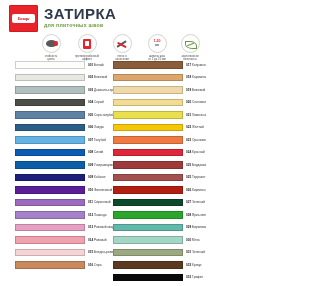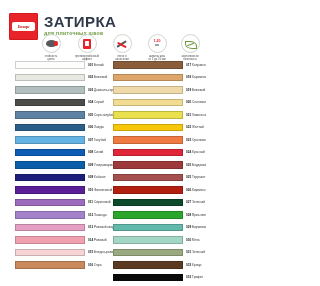--- a/index.html
+++ b/index.html
@@ -6,21 +6,21 @@
   body{
     width:206px;height:286px;
     background:#ffffff;
     font-family:"Liberation Sans",sans-serif;
     overflow:hidden;
     position:relative;
   }
   #sheet{width:206px;height:286px;position:relative;overflow:hidden;background:#fff;}
 
   
-  .header{position:absolute;left:0;top:8px;width:206px;height:34px;}
+  .header{position:absolute;left:0;top:0;width:206px;height:34px;}
   .logo-box{
     position:absolute;left:9px;top:5px;width:27px;height:25px;
     background:#e8242a;border:1px solid #d01a20;border-radius:1px;
     display:flex;align-items:center;justify-content:center;overflow:hidden;
   }
   .logo-mark{
     width:23px;height:9px;background:#ffffff;border-radius:2px;
     display:flex;align-items:center;justify-content:center;
   }
   .logo-word{

